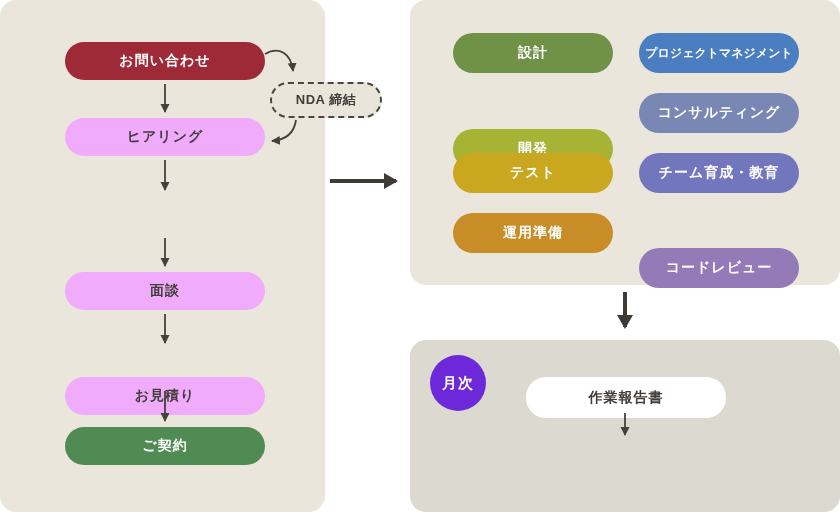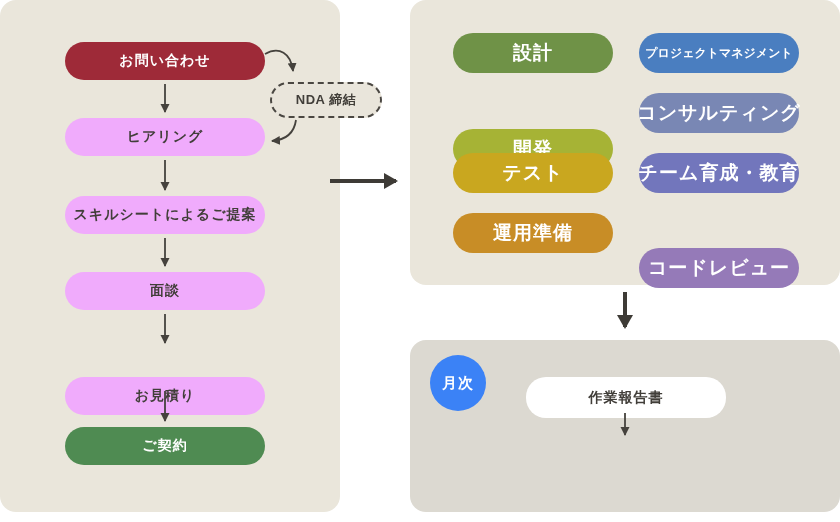--- a/index.html
+++ b/index.html
@@ -20,61 +20,60 @@
   }
   .flow-step{left:65px;width:200px;height:38px;background:#f0abfc;}
   .colored{color:#ffffff;}
 
   #nda-pill{
     left:270px;top:82px;width:112px;height:36px;
     background:#e9e5db;border:2px dashed #4a4742;border-radius:19px;
     font-size:13px;box-sizing:border-box;letter-spacing:0.5px;
   }
 
-  .service{width:160px;height:40px;color:#fff;font-size:19px;}
+  .service{width:160px;height:40px;color:#fff;font-size:14px;}
   .svc-col1{left:43px;}
   .svc-col2{left:229px;}
   .svc-small{font-size:12px;letter-spacing:0;}
 
   #monthly-badge{
     position:absolute;left:20px;top:15px;width:56px;height:56px;border-radius:50%;
     display:flex;align-items:center;justify-content:center;
     color:#fff;font-weight:bold;font-size:15px;letter-spacing:1px;
   }
   .monthly-step{left:116px;width:200px;height:41px;margin-top:7px;}
 
   #arrow-layer{position:absolute;left:0;top:0;width:840px;height:522px;pointer-events:none;}
 </style>
 </head>
 <body>
 
-<div class="panel" id="left-panel" style="background: rgb(234, 230, 219); padding-left: 15px;">
+<div class="panel" id="left-panel" style="background: rgb(234, 230, 219);">
   <div class="pill flow-step colored" style="top: 42px; background: rgb(158, 42, 56);">お問い合わせ</div>
   <div class="pill flow-step" style="top:118px;">ヒアリング</div>
-  <div class="pill flow-step" style="top:196px;">スキルシートによるご提案</div>
   <div class="pill flow-step" style="top:272px;">面談</div>
   <div class="pill flow-step" style="top:349px;margin-top:28px;">お見積り</div>
   <div class="pill flow-step colored" style="top: 427px; background: rgb(79, 139, 82);">ご契約</div>
 </div>
 
 <div class="pill" id="nda-pill">NDA 締結</div>
 
 <div class="panel" id="services-panel" style="background: rgb(234, 230, 219);">
   <div class="pill service svc-col1" style="top: 33px; background: rgb(111, 146, 71);">設計</div>
   <div class="pill service svc-col2 svc-small" style="top: 33px; background: rgb(74, 126, 192);">プロジェクトマネジメント</div>
   <div class="pill service svc-col1" style="top: 93px; background: rgb(166, 179, 53); margin-top: 36px;">開発</div>
   <div class="pill service svc-col2" style="top: 93px; background: rgb(121, 135, 180);">コンサルティング</div>
   <div class="pill service svc-col1" style="top: 153px; background: rgb(201, 167, 31);">テスト</div>
   <div class="pill service svc-col2" style="top: 153px; background: rgb(114, 118, 188);">チーム育成・教育</div>
   <div class="pill service svc-col1" style="top: 213px; background: rgb(200, 141, 38);">運用準備</div>
   <div class="pill service svc-col2" style="top: 213px; background: rgb(149, 122, 184); margin-top: 35px;">コードレビュー</div>
 </div>
 
 <div class="panel" id="monthly-panel" style="background: rgb(220, 217, 209);">
-  <div id="monthly-badge" style="background: #3b82f6;">月次</div>
+  <div id="monthly-badge" style="background: #6d28d9;">月次</div>
   <div class="pill monthly-step" style="top:30px;background:#ffffff;">作業報告書</div>
 </div>
 
 <svg id="arrow-layer" viewBox="0 0 840 522" xmlns="http://www.w3.org/2000/svg">
   <defs>
     <marker id="mthin" markerUnits="userSpaceOnUse" markerWidth="12" markerHeight="12" refX="8" refY="4.5" orient="auto">
       <path d="M0,0 L9,4.5 L0,9 z" fill="#45423d"></path>
     </marker>
     <marker id="mthick" markerUnits="userSpaceOnUse" markerWidth="18" markerHeight="18" refX="12" refY="8" orient="auto">
       <path d="M0,0 L14,8 L0,16 z" fill="#3e3b36"></path>

